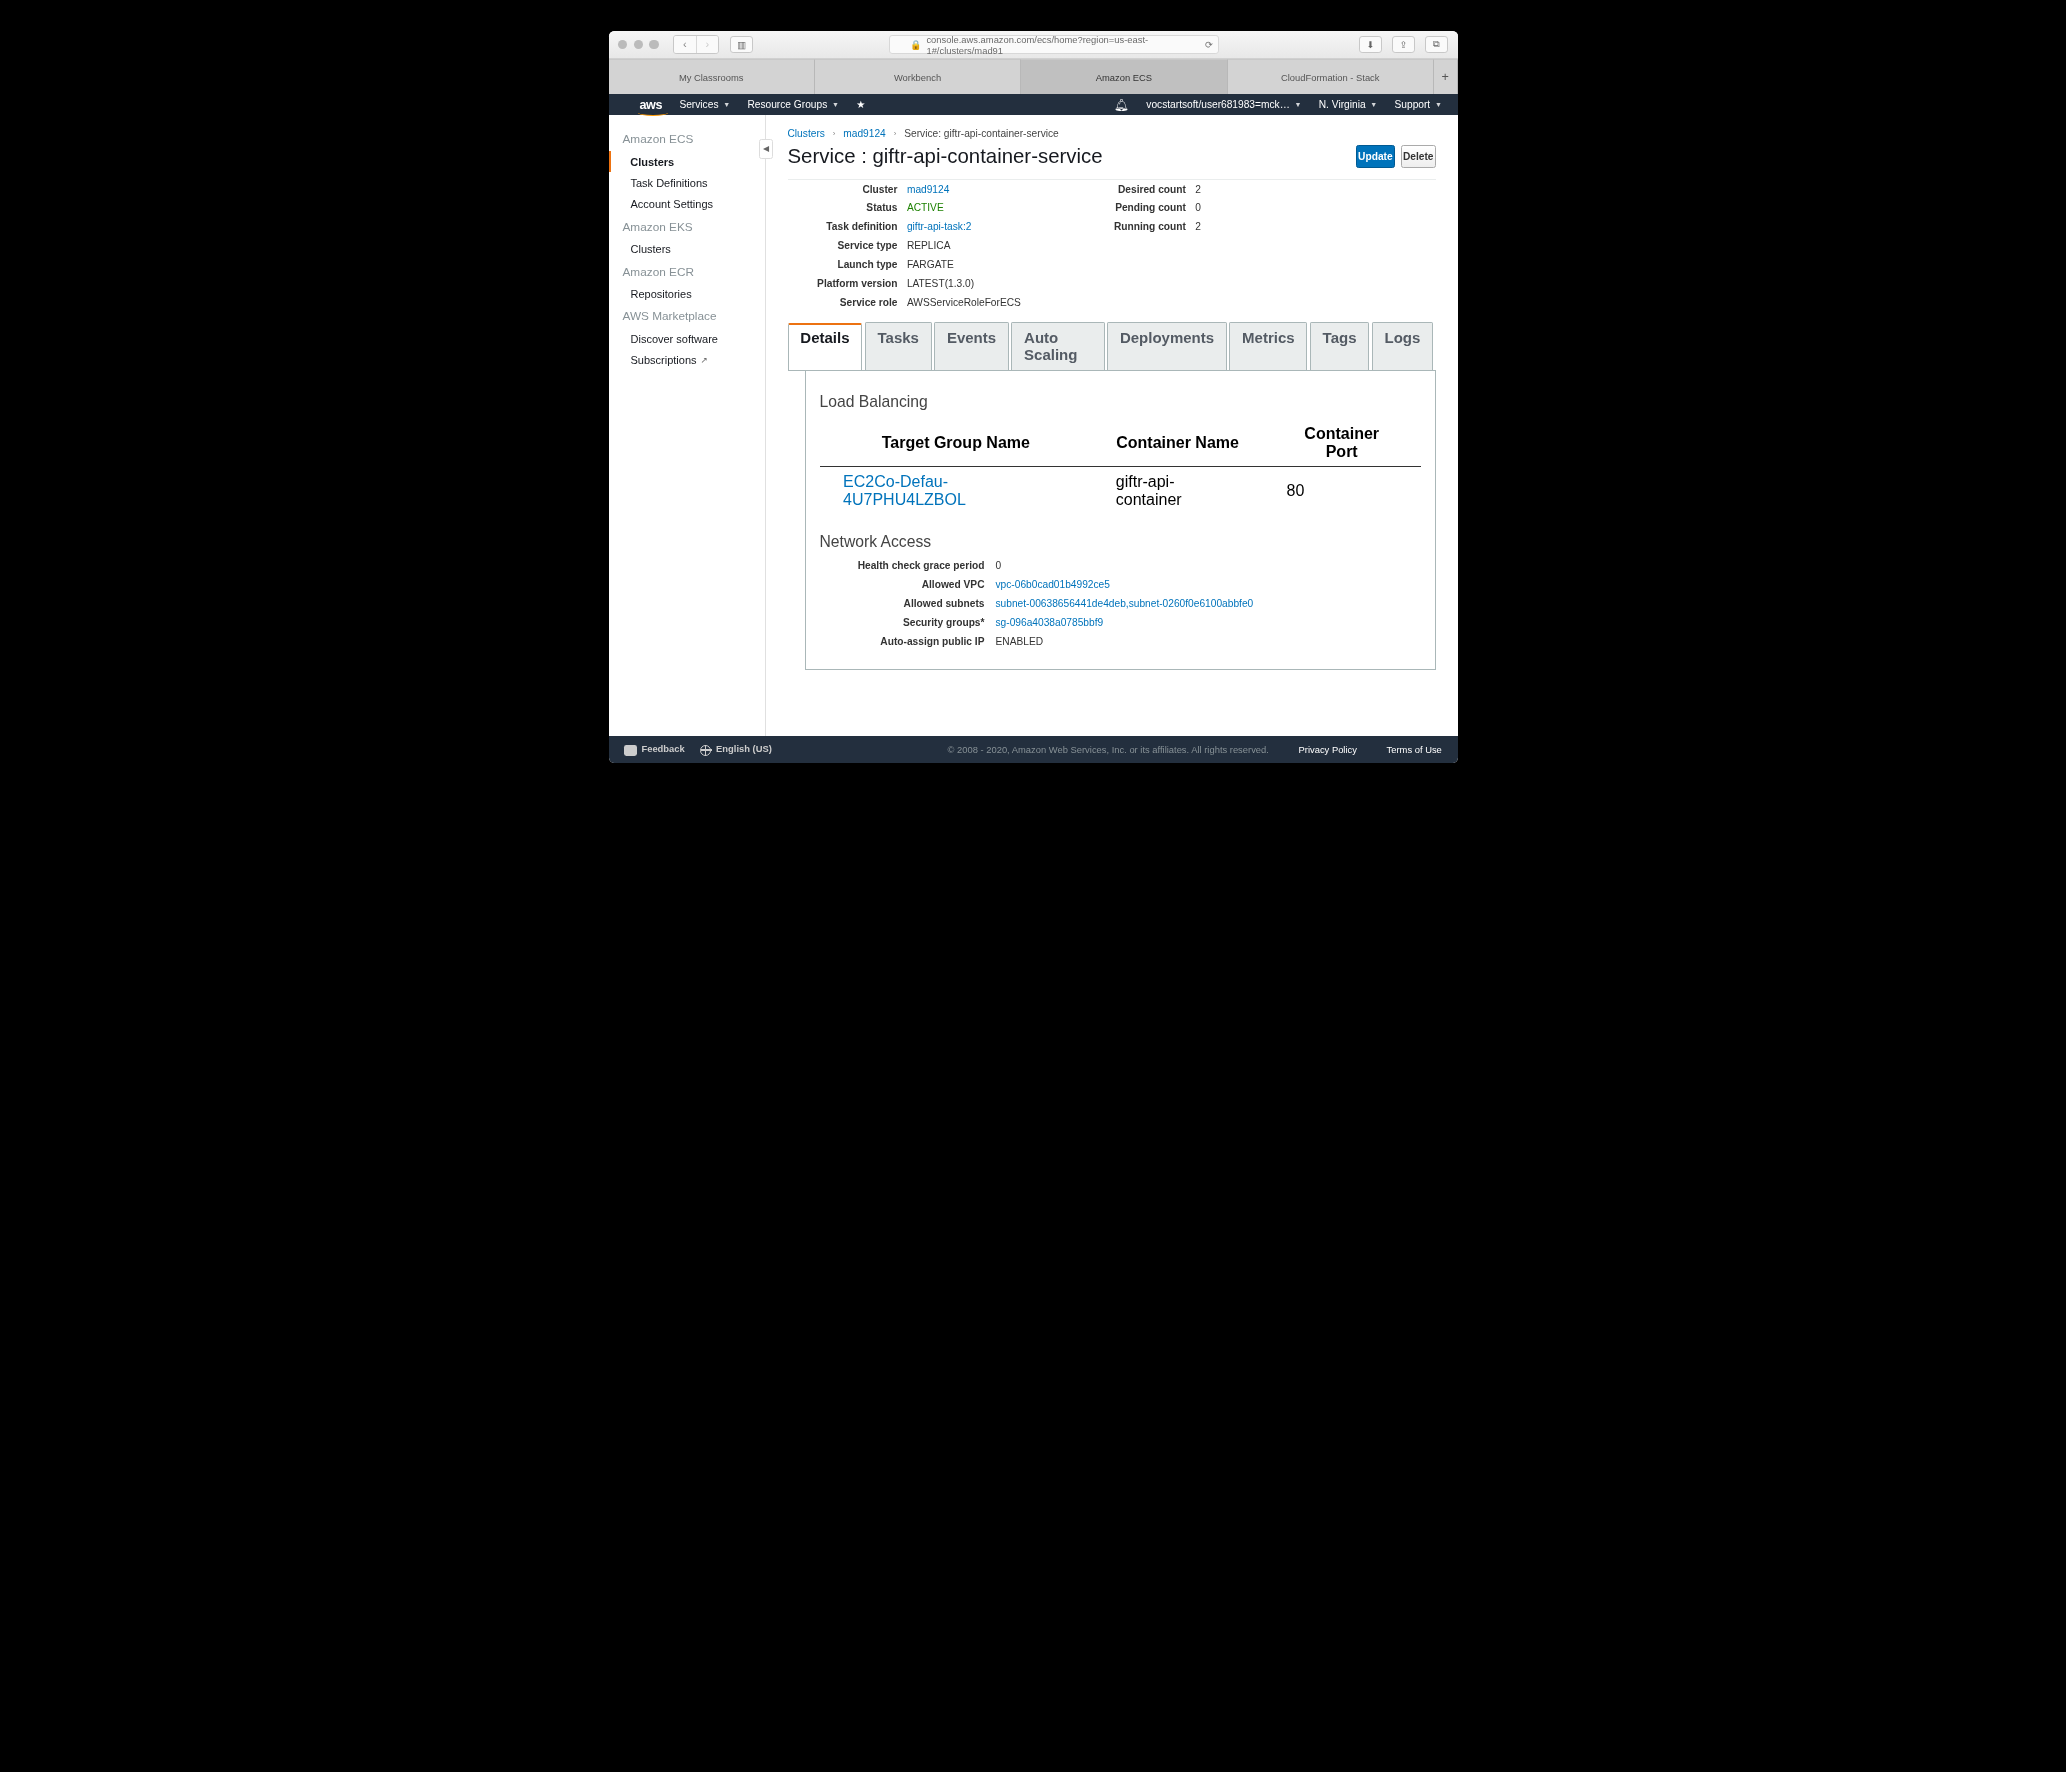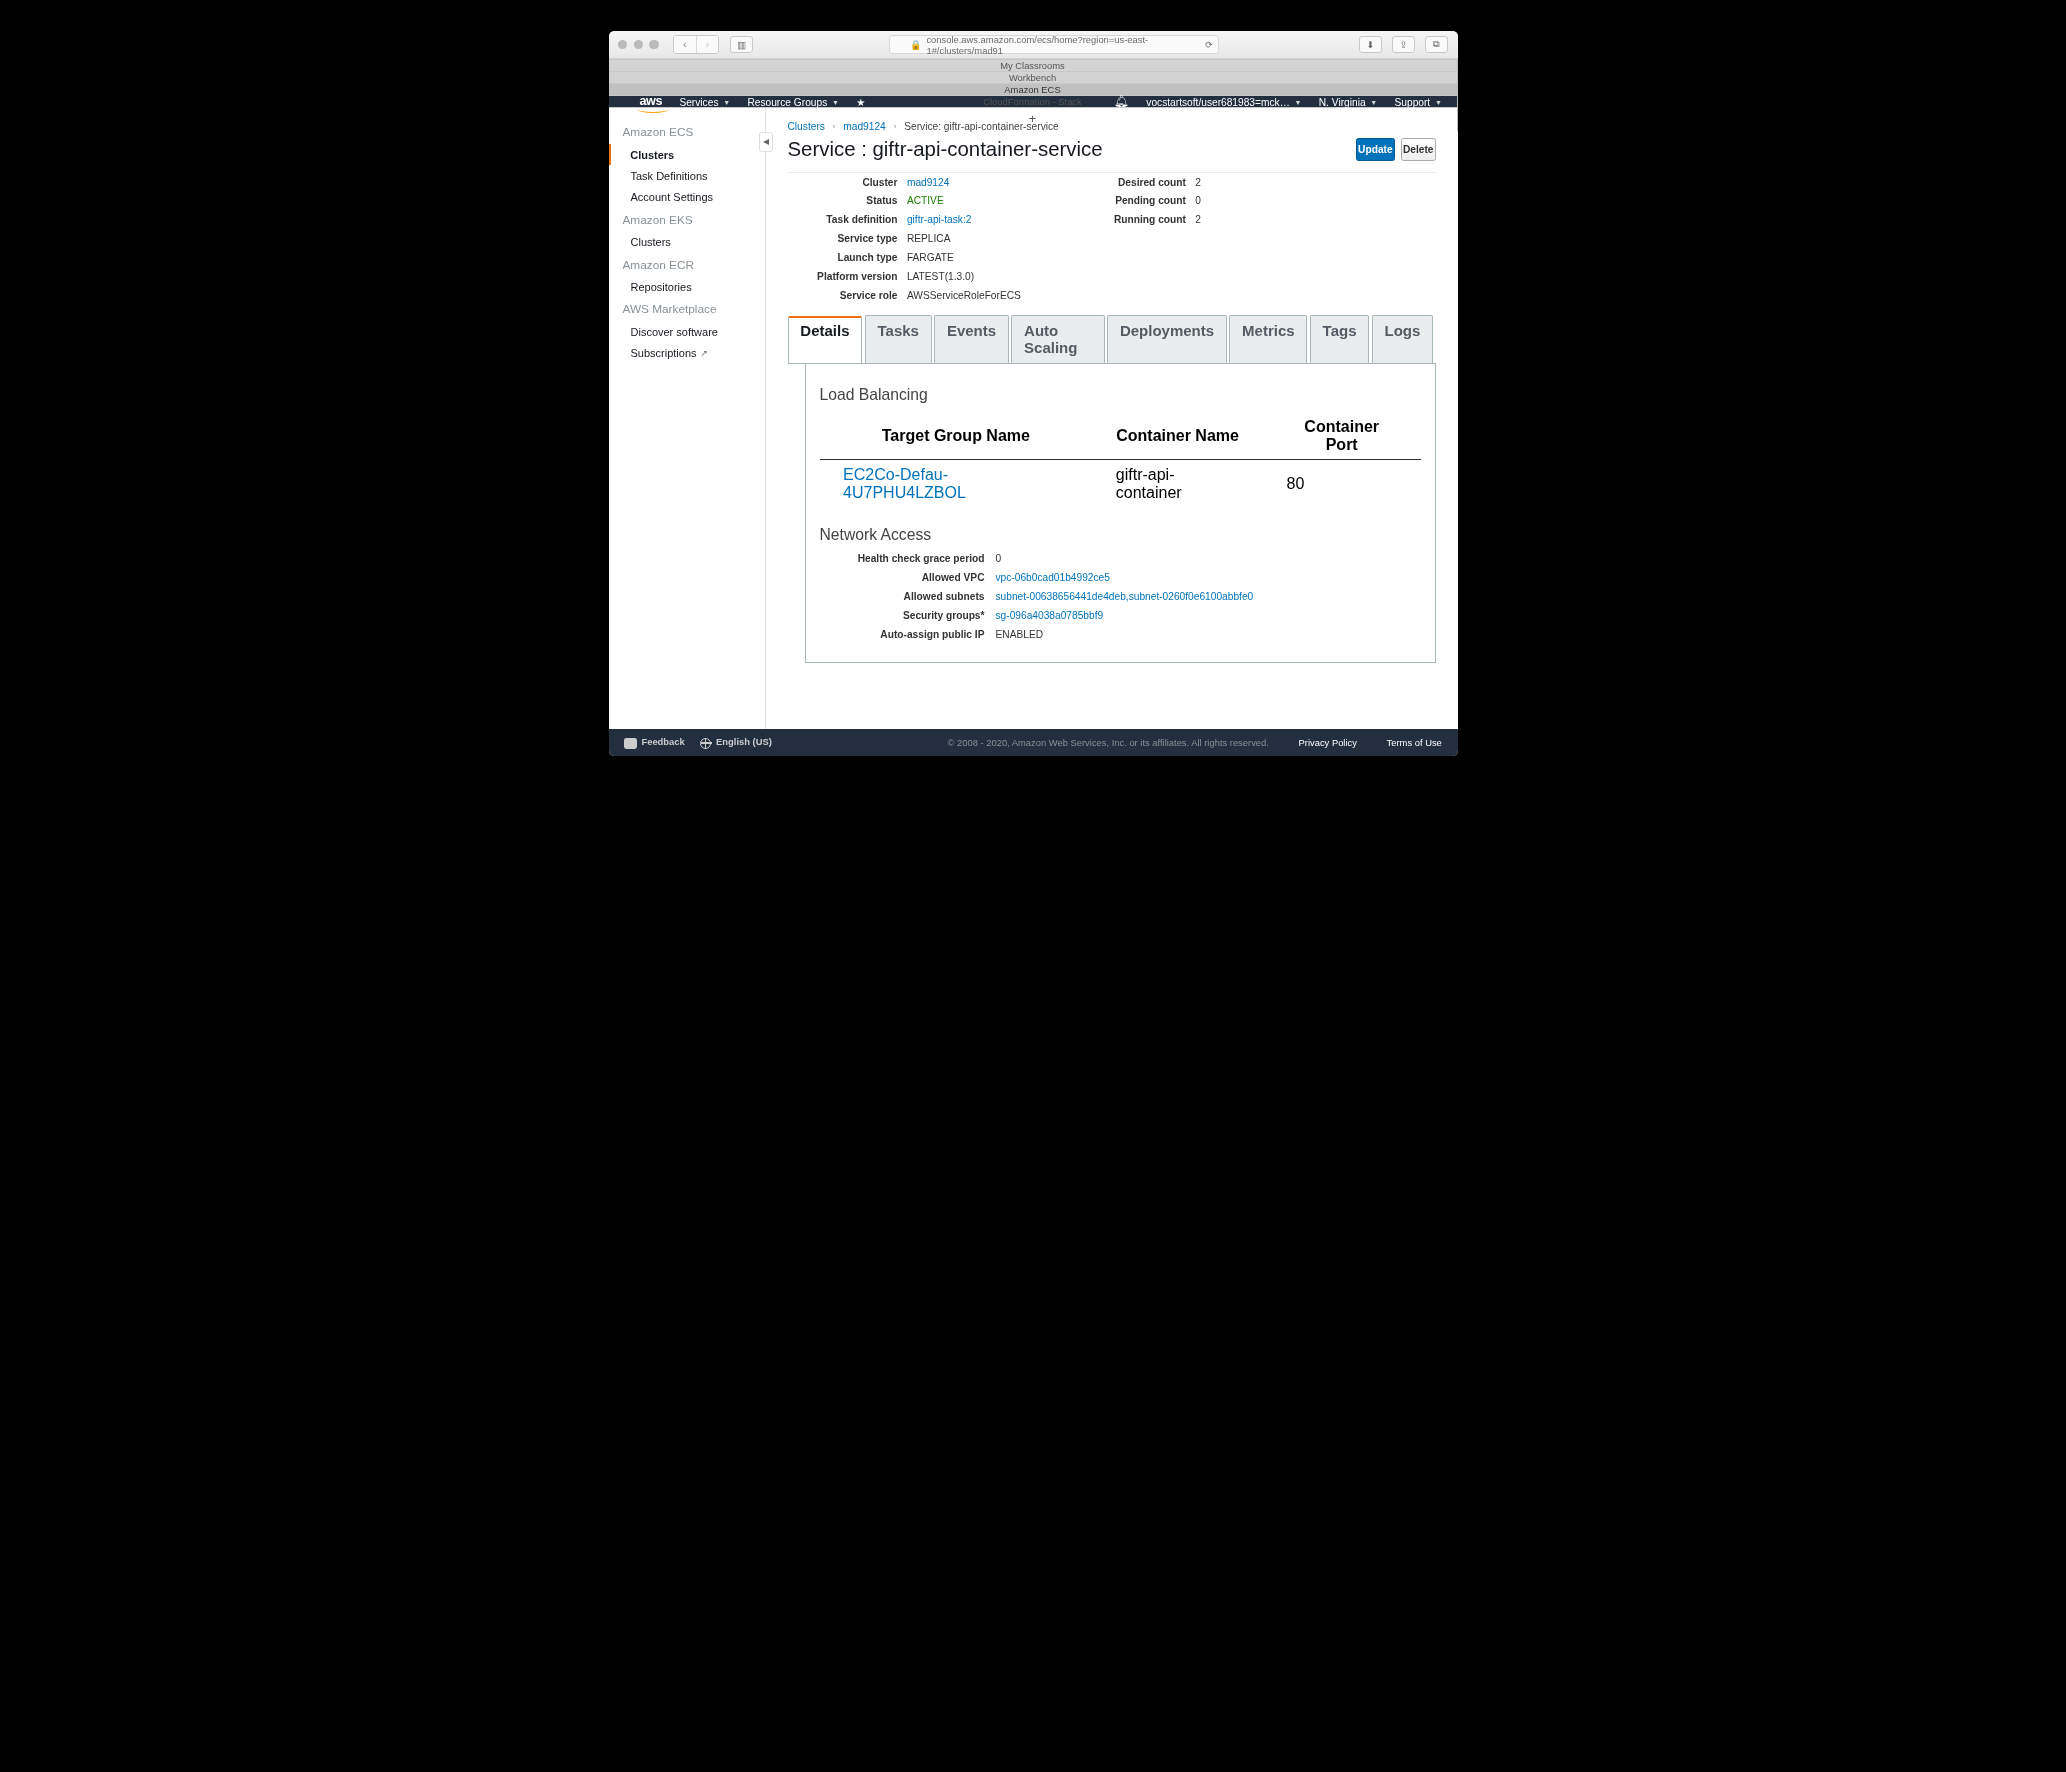--- a/index.html
+++ b/index.html
@@ -11,26 +11,26 @@
 .dot { width: 9.4px; height: 9.4px; border-radius: 50%; background: #bbb; }
 .navbtns { display: flex; margin-left: 7.9px; border: 0.8px solid #c8c8c8; border-radius: 3.1px; overflow: hidden; }
 .navbtn { width: 22px; height: 17.3px; display: flex; align-items: center; justify-content: center; color: #888; background: #fafafa; font-size: 11px; }
 .navbtn + .navbtn { border-left: 0.8px solid #d8d8d8; }
 .toolbarbtn { width: 23.6px; height: 17.3px; border: 0.8px solid #c8c8c8; border-radius: 3.1px; display: flex; align-items: center; justify-content: center; color: #666; margin-left: 4.7px; background: #fafafa; font-size: 9.4px; }
 .addrwrap { flex: 1; display: flex; justify-content: center; }
 .addr { width: 330px; height: 19px; background: #fafafa; border: 0.8px solid #d8d8d8; border-radius: 3.1px; display: flex; align-items: center; justify-content: center; font-size: 9.4px; color: #6a6a6a; gap: 4.7px; padding: 0 20.4px; position: relative; }
 .addr .reload { position: absolute; right: 4.7px; color: #777; }
 .rightico { display: flex; gap: 4.7px; }
 
-.browser-tabs { display: flex; background: #d3d3d3; height: 35px; font-size: 9.4px; color: #555; flex-direction: column; }
+.browser-tabs { display: flex; background: #d3d3d3; height: 35px; font-size: 9.4px; color: #555; }
 .btab { flex: 1; display: flex; align-items: center; justify-content: center; border-right: 0.8px solid #b8b8b8; border-top: 0.8px solid #c8c8c8; cursor: pointer; }
 .btab.active { background: #c0c0c0; color: #333; }
 .btab.plus { flex: 0 0 23.6px; font-size: 12.6px; }
 
-.aws-nav { background: #232f3e; color: #fff; height: 14px; display: flex; align-items: flex-end; padding: 0 15.7px 0 31px; font-size: 10.2px; gap: 17.3px; }
+.aws-nav { background: #232f3e; color: #fff; height: 21px; display: flex; align-items: center; padding: 0 15.7px 0 31px; font-size: 10.2px; gap: 17.3px; }
 .aws-logo { font-weight: 700; font-size: 12.6px; letter-spacing: -0.4px; position: relative; }
 .aws-logo::after { content: ""; display: block; width: 30px; height: 5.5px; border-bottom: 1.6px solid #ff9900; border-radius: 0 0 50% 50%; position: absolute; left: -1.6px; bottom: -4.7px; }
 .navitem { display: flex; align-items: center; gap: 4.7px; cursor: pointer; }
 .navitem .caret { font-size: 7px; opacity: 0.8; }
 .nav-spacer { flex: 1; }
 .bell { font-size: 11.8px; }
 .pin { font-size: 10.2px; color: #fff; }
 
 .body-split { display: flex; min-height: 621px; background: #fff; }
 

